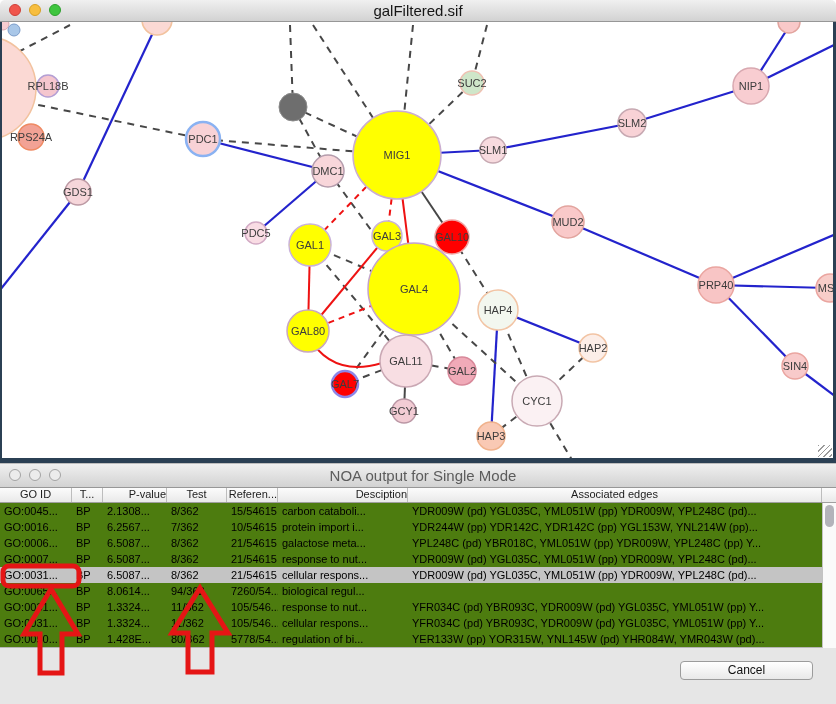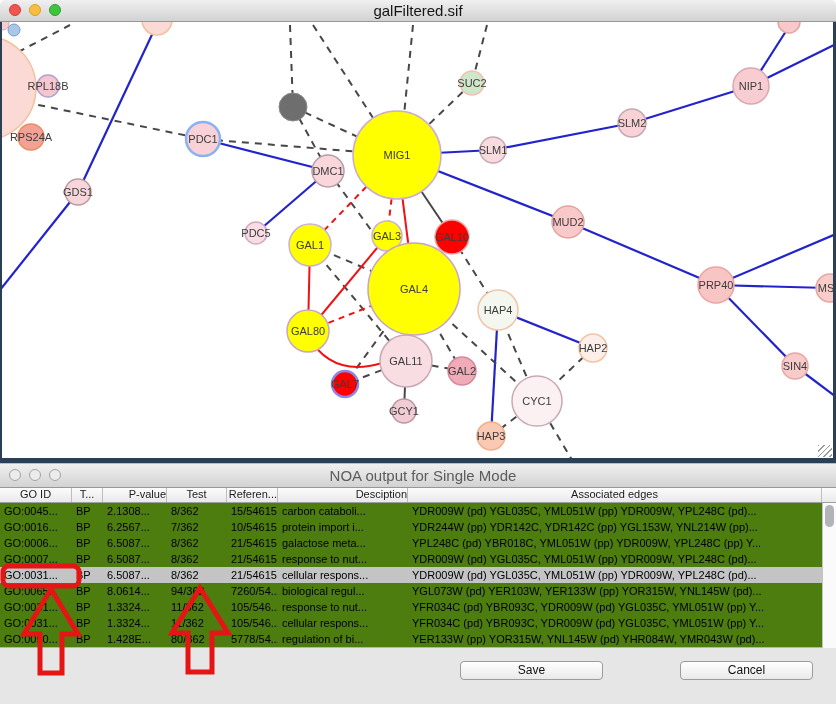--- a/index.html
+++ b/index.html
@@ -329,21 +329,20 @@
         <span class="tcell" style="width: 130px;">cellular respons...</span>
         <span class="tcell" style="width: 414px;">YDR009W (pd) YGL035C, YML051W (pp) YDR009W, YPL248C (pd)...</span>
       </div>
       <div class="trow">
         <span class="tcell" style="width: 72px;">GO:0065...</span>
         <span class="tcell" style="width: 31px;">BP</span>
         <span class="tcell" style="width: 64px;">8.0614...</span>
         <span class="tcell" style="width: 60px;">94/362</span>
         <span class="tcell" style="width: 51px;">7260/54...</span>
         <span class="tcell" style="width: 130px;">biological regul...</span>
-        <span class="tcell" style="width: 414px;">YGL073W (pd) YER103W, YER133W (pp) YOR315W, YNL145W (pd)...</span>
       </div>
       <div class="trow">
         <span class="tcell" style="width: 72px;">GO:0031...</span>
         <span class="tcell" style="width: 31px;">BP</span>
         <span class="tcell" style="width: 64px;">1.3324...</span>
         <span class="tcell" style="width: 60px;">11/362</span>
         <span class="tcell" style="width: 51px;">105/546...</span>
         <span class="tcell" style="width: 130px;">response to nut...</span>
         <span class="tcell" style="width: 414px;">YFR034C (pd) YBR093C, YDR009W (pd) YGL035C, YML051W (pp) Y...</span>
       </div>
@@ -363,21 +362,20 @@
         <span class="tcell" style="width: 60px;">80/362</span>
         <span class="tcell" style="width: 51px;">5778/54...</span>
         <span class="tcell" style="width: 130px;">regulation of bi...</span>
         <span class="tcell" style="width: 414px;">YER133W (pp) YOR315W, YNL145W (pd) YHR084W, YMR043W (pd)...</span>
       </div>
     </div>
   <div class="scrollbar">
     <div class="scroll-thumb"></div>
   </div>
 
-  <div class="btn btn-save">Save</div>
   <div class="btn btn-cancel">Cancel</div>
 </div>
 
 <svg class="annotation" width="836" height="704" viewBox="0 0 836 704">
   <rect x="3" y="566" width="76" height="20" rx="6" fill="none" stroke-width="5" stroke="#e51515"></rect>
   <polygon points="51,589 78,634 62,634 62,673 40,673 40,634 24,634" fill="none" stroke-width="5" stroke="#e51515"></polygon>
   <polygon points="200,588 228,633 212,633 212,672 188,672 188,633 172,633" fill="none" stroke-width="5" stroke="#e51515"></polygon>
 </svg>
 
 </body></html>

